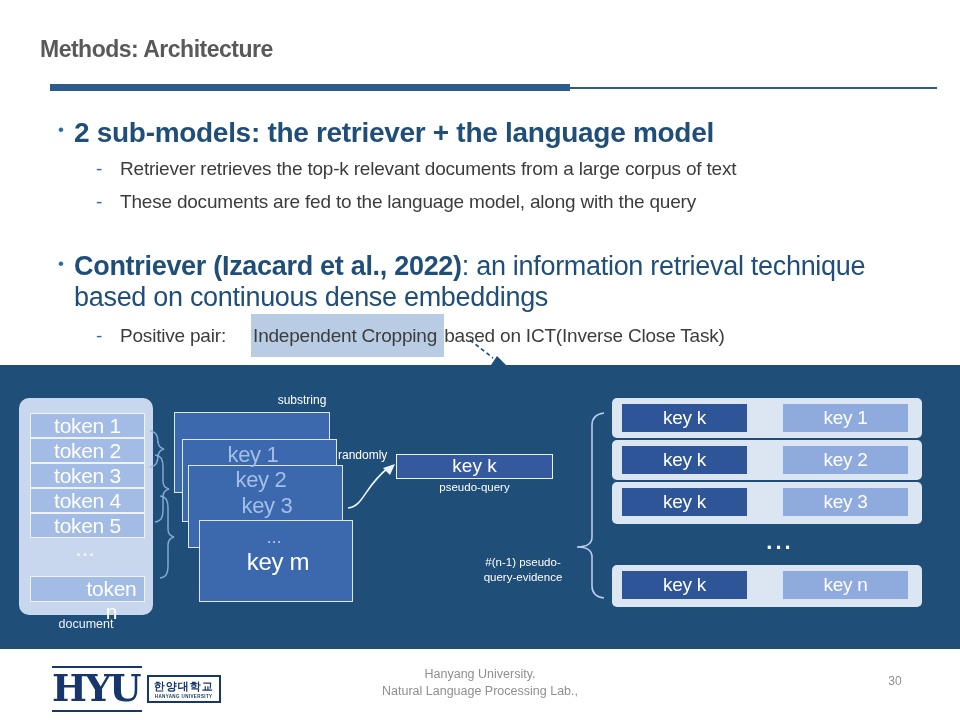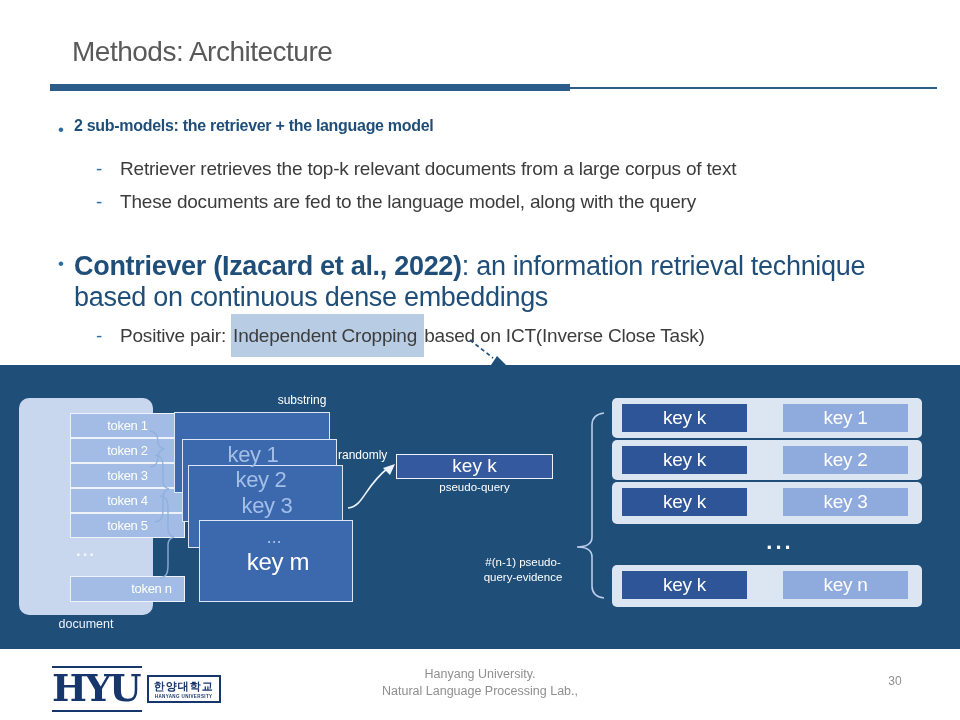--- a/index.html
+++ b/index.html
@@ -1,37 +1,37 @@
 <!DOCTYPE html>
 <html><head>
 <meta charset="utf-8">
 <style>
   html,body{margin:0;padding:0;}
   .slide{position:relative;width:960px;height:720px;background:#ffffff;overflow:hidden;
          font-family:"Liberation Sans",sans-serif;}
   
-  .title{position:absolute;left:72px;top:36px;font-size:28px;font-weight:normal;
+  .title{position:absolute;left:40px;top:36px;font-size:23px;font-weight:bold;
          color:#595959;letter-spacing:-0.5px;}
   .rule-thick{position:absolute;left:50px;top:84px;width:520px;height:7px;background:#2b5c8a;}
   .rule-thin{position:absolute;left:570px;top:86.5px;width:367px;height:2px;background:#2b5c8a;}
   
   .b-row{position:absolute;display:flex;color:#1f4e79;}
   .b-dot{width:16px;font-size:17px;color:#2b6ca3;padding-top:3px;}
-  .b-main{font-size:16px;font-weight:bold;letter-spacing:-0.3px;}
+  .b-main{font-size:28px;font-weight:bold;letter-spacing:-0.3px;}
   .b2-text{font-size:27px;line-height:31px;letter-spacing:-0.3px;}
   .b2-text .bold{font-weight:bold;}
   .s-row{position:absolute;display:flex;color:#3c3c3c;font-size:19px;letter-spacing:-0.2px;}
   .s-dash{width:24px;color:#2f6da8;}
-  .hl{background:#b8cce4;padding:11px 2px;}
+  .hl{background:#b8cce4;padding:11px 2px;margin-left:20px;}
   
   .diagram{position:absolute;left:0;top:365px;width:960px;height:284px;background:#1f4e79;}
   .diagram *{box-sizing:border-box;}
   .docbox{position:absolute;left:19px;top:33px;width:134px;height:217px;background:#c9d7ee;border-radius:10px;}
   .token{position:absolute;left:30px;width:115px;height:25px;background:#a2bce5;border:1px solid #eef3fb;
-         color:#ffffff;font-size:13px;text-align:center;line-height:23px;letter-spacing:-0.3px;margin-left:40px;}
+         color:#ffffff;font-size:21px;text-align:center;line-height:23px;letter-spacing:-0.3px;}
   .doc-ellipsis{position:absolute;left:19px;top:176px;width:134px;text-align:center;color:#f2f6fc;
          font-size:17px;font-weight:bold;letter-spacing:2px;}
   .doc-label{position:absolute;left:19px;top:252px;width:134px;text-align:center;color:#eef3fb;font-size:12.5px;}
   .substr-label{position:absolute;left:252px;top:28px;width:100px;text-align:center;color:#ffffff;font-size:12px;}
   .srect{position:absolute;background:#3c69ae;border:1.4px solid #dce6f4;}
   .slabel{position:absolute;transform:translate(-50%,-50%);color:#a3bfe8;font-size:22px;letter-spacing:-0.3px;white-space:nowrap;}
   .slabel.white{color:#ffffff;font-size:24px;}
   .randomly{position:absolute;left:338px;top:83px;color:#ffffff;font-size:12px;}
   .keyk-box{position:absolute;left:396px;top:89px;width:157px;height:25px;background:#35599f;border:1.5px solid #eef3fb;
          color:#ffffff;font-size:19px;text-align:center;line-height:22px;}

